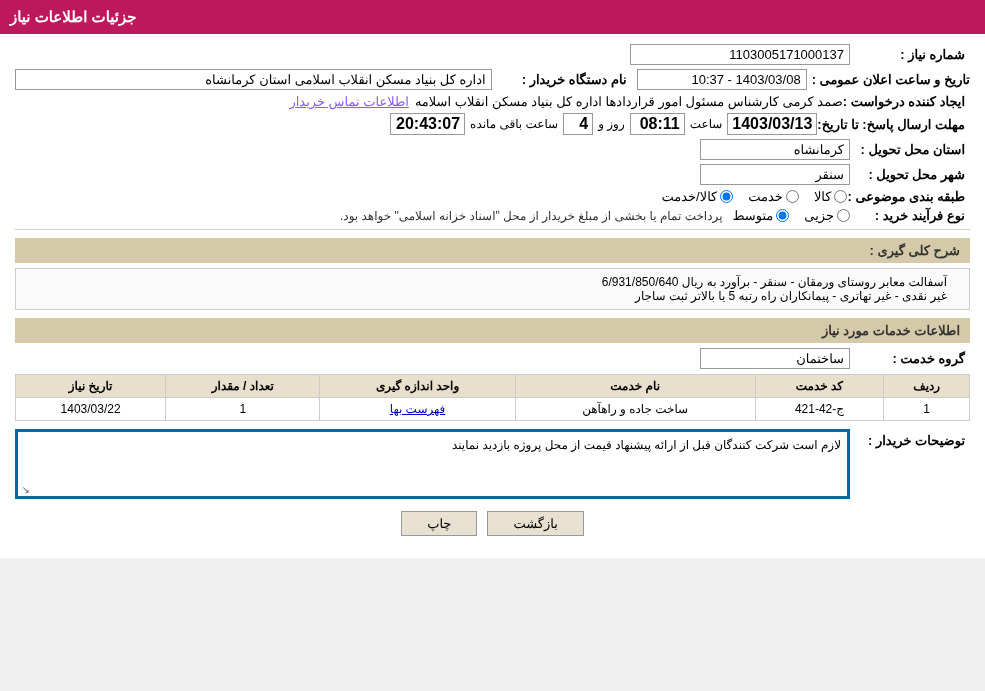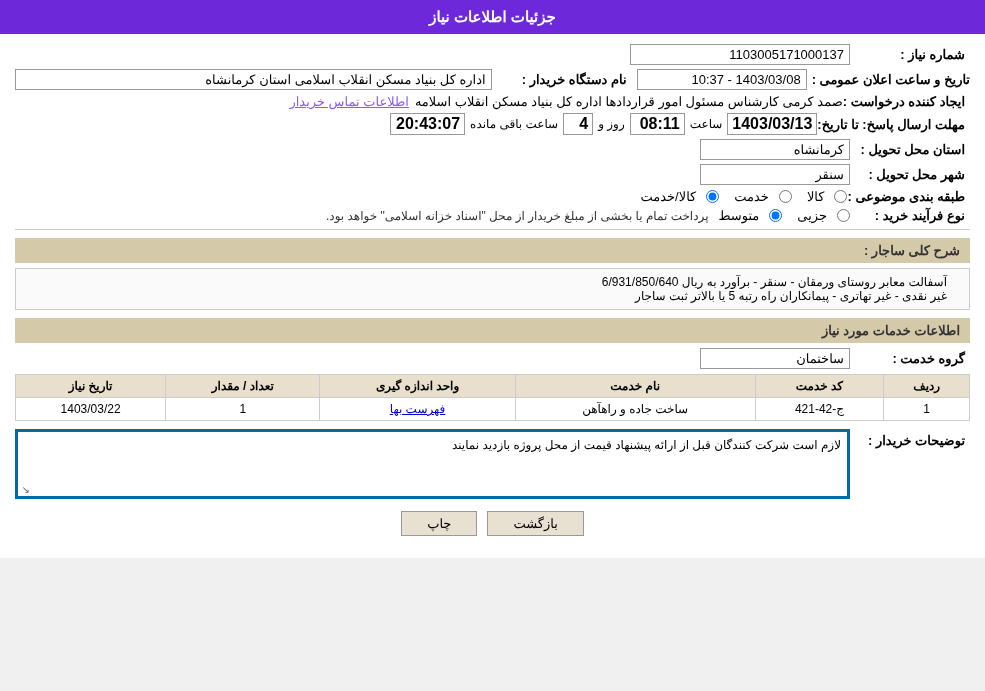--- a/index.html
+++ b/index.html
@@ -8,23 +8,23 @@
       font-size: 13px;
       background: #f0f0f0;
       direction: rtl;
     }
     .page-wrapper {
       max-width: 985px;
       margin: 0 auto;
       background: #fff;
     }
     .header-bar {
-      background: #6d28d9;
+      background: #be185d;
       color: #fff;
-      text-align: center;
+      text-align: left;
       padding: 8px 10px;
       font-size: 15px;
       font-weight: bold;
     }
     .content-area {
       padding: 10px 15px;
       background: #fff;
     }
     .input-box {
       border: 1px solid #999;
@@ -50,21 +50,21 @@
       cursor: pointer;
     }
     .radio-group {
       display: flex;
       gap: 15px;
       align-items: center;
       direction: rtl;
     }
     .radio-item {
       display: flex;
-      gap: 10px;
+      gap: 3px;
     }
     .services-table {
       width: 100%;
       border-collapse: collapse;
       margin-top: 5px;
       font-size: 12px;
     }
     .services-table th {
       background: #e8e0cc;
       border: 1px solid #ccc;
@@ -263,21 +263,21 @@
             </div>
           </div>
           <span style="font-size:12px;color:#333;">پرداخت تمام یا بخشی از مبلغ خریدار از محل "اسناد خزانه اسلامی" خواهد بود.</span>
         </div>
       </div>
     </div>
 
     <div class="divider-line"></div>
 
     <div class="section-title">
-      <span>شرح کلی ساجار :</span>
+      <span>شرح کلی گیری :</span>
     </div>
 
     <div class="needs-box">
       <div style="white-space:pre-line;font-size:12px;text-align:right;">آسفالت معابر روستای ورمقان - سنقر - برآورد به ریال  6/931/850/640
 غیر نقدی - غیر تهاتری - پیمانکاران راه رتبه 5 یا بالاتر ثبت ساجار</div>
     </div>
 
     <div class="section-title">اطلاعات خدمات مورد نیاز</div>
 
     <div class="row-info" style="margin:5px 0;">

